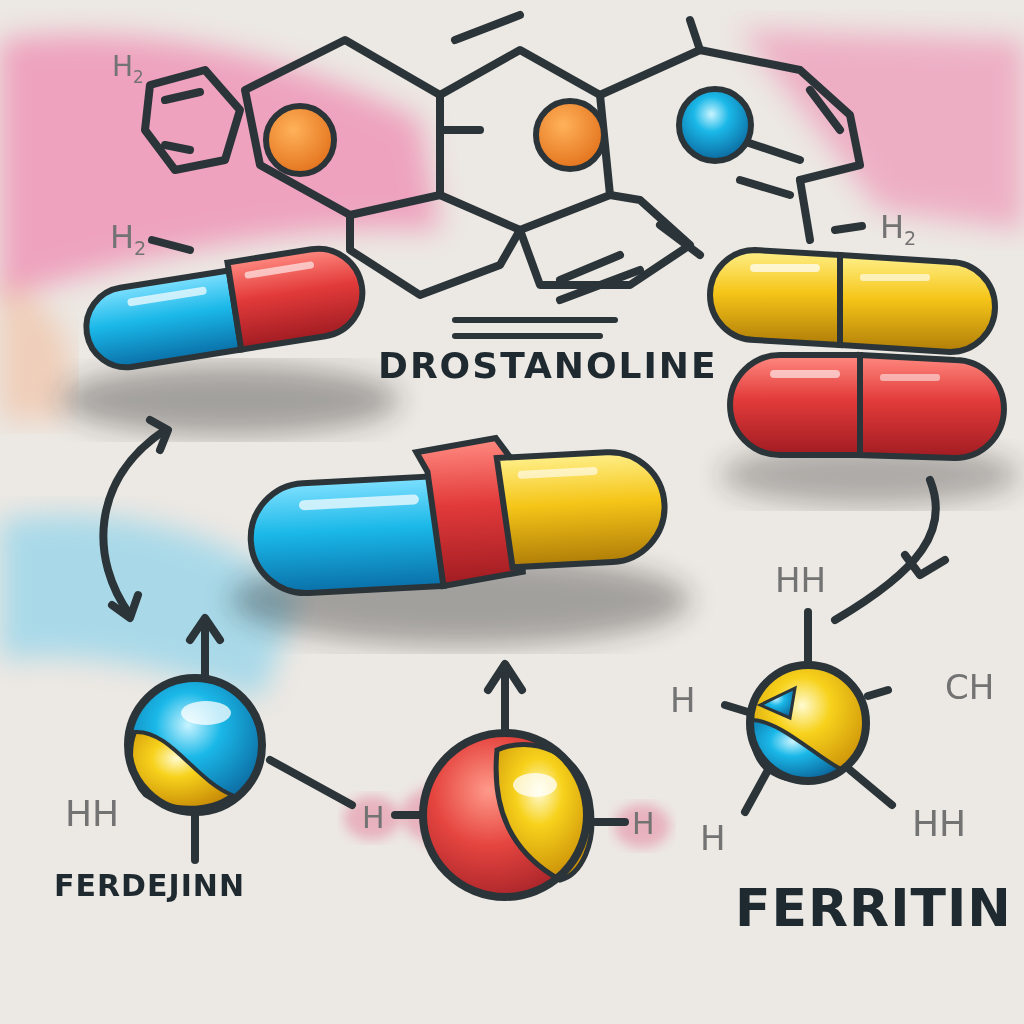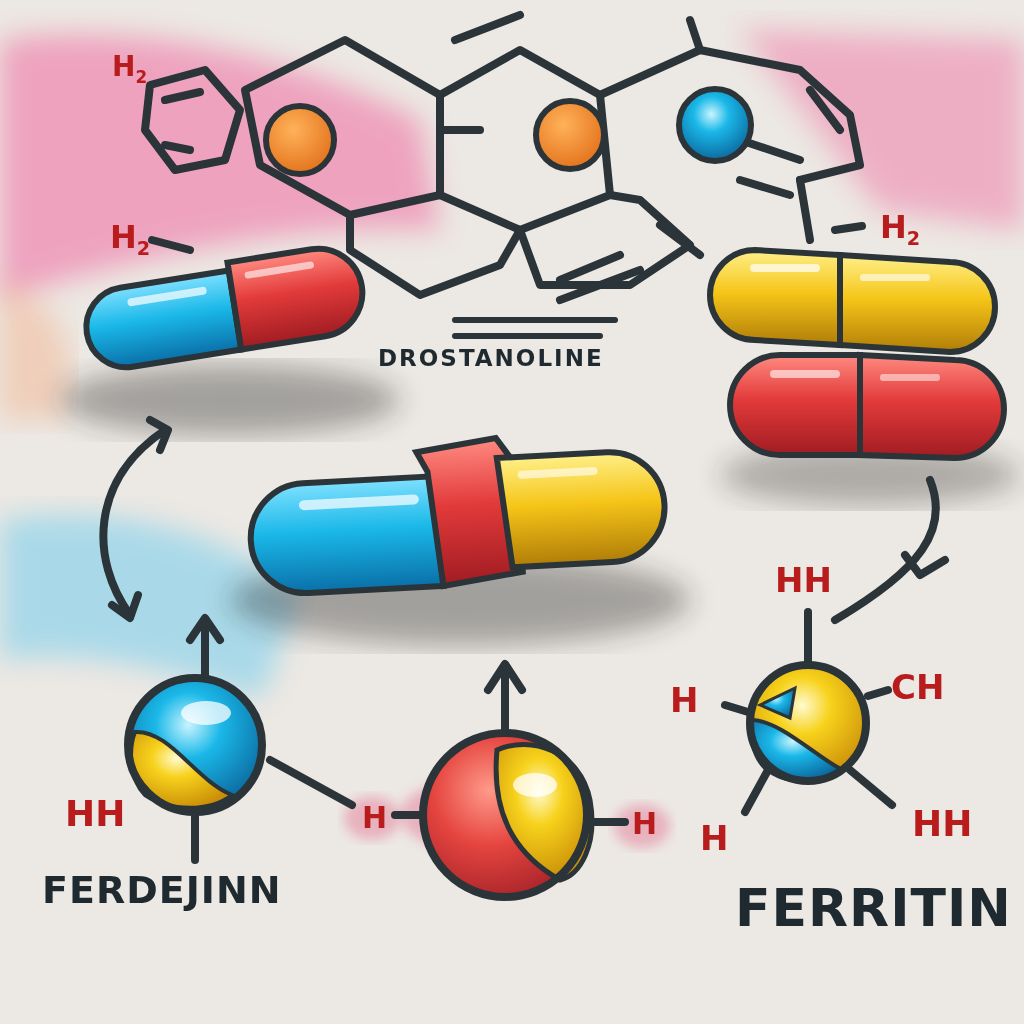--- a/index.html
+++ b/index.html
@@ -11,28 +11,28 @@
   }
   #scene { position: absolute; left: 0; top: 0; width: 1024px; height: 1024px; }
   .label {
     position: absolute;
     font-family: "DejaVu Sans", sans-serif;
     font-weight: bold;
     color: #1f2a30;
     letter-spacing: 1px;
     white-space: nowrap;
   }
-  .label-main { font-size: 23px; left: 378px; top: 345px; letter-spacing: 2px; }
-  .label-left { font-size: 38px; left: 42px; top: 868px; }
+  .label-main { font-size: 36px; left: 378px; top: 345px; letter-spacing: 2px; }
+  .label-left { font-size: 30px; left: 54px; top: 868px; }
   .label-right { font-size: 52px; left: 735px; top: 878px; }
   .atom {
     position: absolute;
     font-family: "DejaVu Sans", sans-serif;
-    font-weight: bold;
-    color: #b91c1c;
+    font-weight: normal;
+    color: #737373;
     white-space: nowrap;
   }
   .atom sub { font-size: 0.6em; }
 </style>
 </head>
 <body>
 
 <svg id="scene" viewBox="0 0 1024 1024" xmlns="http://www.w3.org/2000/svg">
   <defs>
     <filter id="blur8">
@@ -214,15 +214,15 @@
   <span>H</span><sub>2</sub>
 </div>
 <div class="atom" style="left:880px;top:208px;font-size:32px;">
   <span>H</span><sub>2</sub>
 </div>
 <div class="atom" style="left:65px;top:793px;font-size:36px;">HH</div>
 <div class="atom" style="left:362px;top:800px;font-size:30px;">H</div>
 <div class="atom" style="left:632px;top:806px;font-size:30px;">H</div>
 <div class="atom" style="left:775px;top:560px;font-size:34px;">HH</div>
 <div class="atom" style="left:670px;top:680px;font-size:34px;">H</div>
-<div class="atom" style="left:891px;top:667px;font-size:34px;">CH</div>
+<div class="atom" style="left:945px;top:667px;font-size:34px;">CH</div>
 <div class="atom" style="left:700px;top:818px;font-size:34px;">H</div>
 <div class="atom" style="left:912px;top:803px;font-size:36px;">HH</div>
 
 </body></html>

